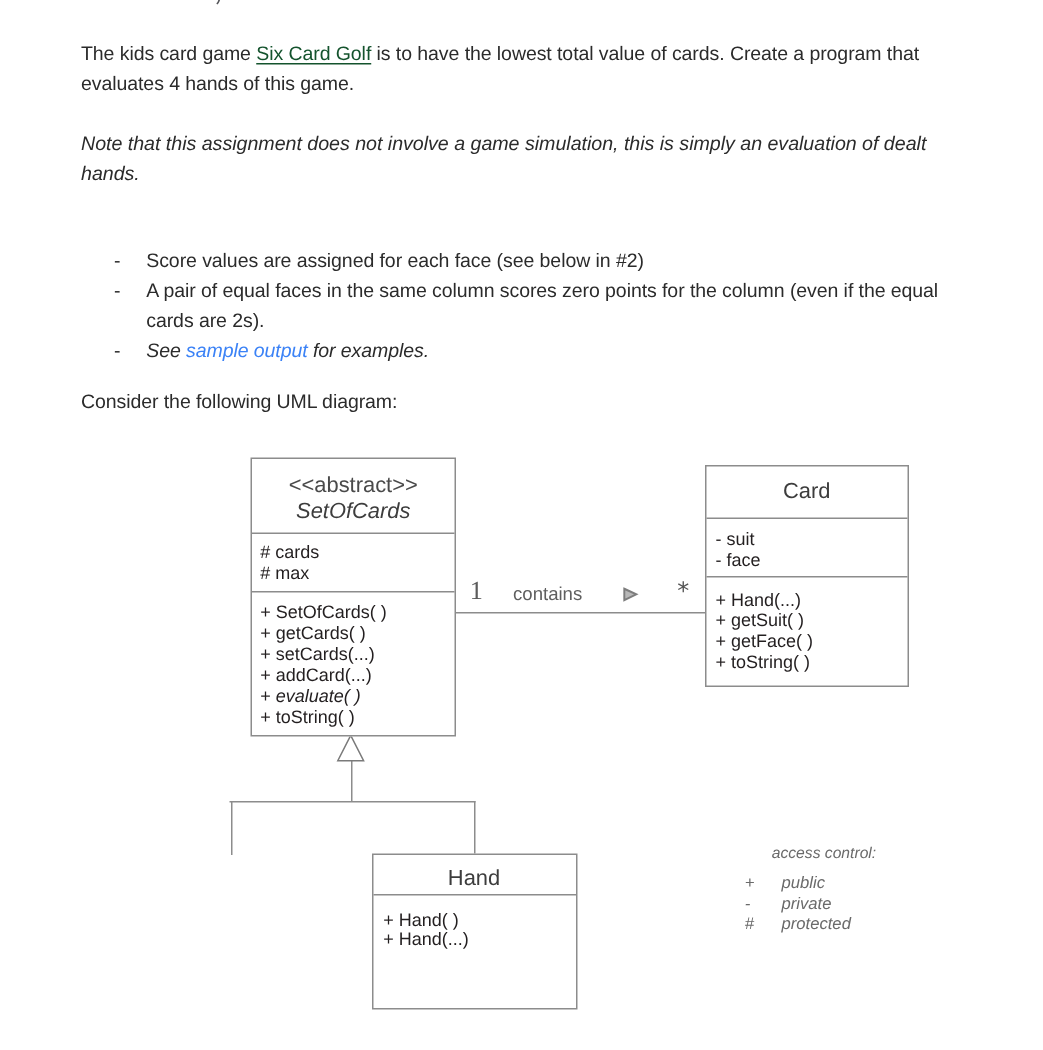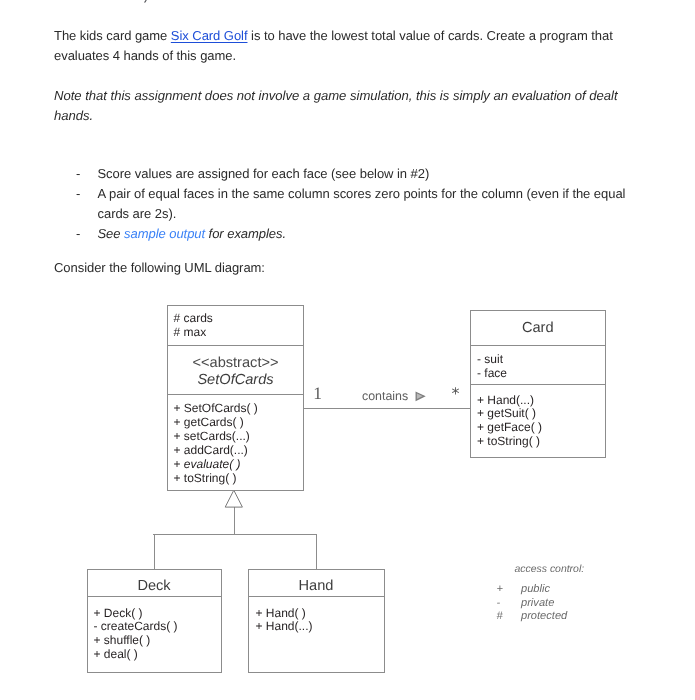--- a/index.html
+++ b/index.html
@@ -6,21 +6,21 @@
   html,body{margin:0;padding:0;}
   body{width:695px;height:700px;background:#ffffff;position:relative;overflow:hidden;
        font-family:"Liberation Sans",sans-serif;color:#231f20;
        -webkit-font-smoothing:antialiased;text-rendering:geometricPrecision;}
   .page{position:absolute;left:0;top:0;width:695px;height:700px;}
 
   
   .para{position:absolute;margin:0;font-size:13px;line-height:20px;color:#2b2b2b;
         letter-spacing:-0.05px;}
   .para.italic{font-style:italic;font-size:13.1px;letter-spacing:-0.02px;}
-  .link{color:#1d4ed8;text-decoration:underline;text-underline-offset:1.5px;}
+  .link{color:#14532d;text-decoration:underline;text-underline-offset:1.5px;}
   .linkplain{color:#3b82f6;}
 
   .bullet{position:absolute;font-size:13px;line-height:20px;color:#2b2b2b;letter-spacing:-0.05px;}
   .bullet .mk{position:absolute;left:0;top:0;width:20px;}
   .bullet .bt{display:block;margin-left:21.5px;}
 
   
   .uml{position:absolute;left:0;top:0;width:695px;height:700px;}
   .cls{position:absolute;border:1px solid #8c8c8c;background:#fff;box-sizing:border-box;}
   .cls .sec{box-sizing:border-box;}
@@ -89,27 +89,27 @@
     <div class="ln vl" style="left:233.5px;top:507px;height:27px;"></div>
     <div class="ln hl" style="left:153px;top:533.5px;width:164px;"></div>
     <div class="ln vl" style="left:153.5px;top:533.5px;height:36px;"></div>
     <div class="ln vl" style="left:316px;top:533.5px;height:36px;"></div>
 
     <svg class="tri" width="24" height="22" viewBox="0 0 24 22" style="position:absolute;left:224px;top:489px;">
       <path d="M9.8 1.2 L18.4 18.1 L1.2 18.1 Z" fill="#ffffff" stroke="#7a7a7a" stroke-width="1"></path>
     </svg>
 
     <div class="cls" style="left:167px;top:305px;width:137px;height:186px;">
+      <div class="sec hd" style="height:49px;padding-top:9.5px;">
+        <div class="stereo">&lt;&lt;abstract&gt;&gt;</div>
+        <div class="cname abs">SetOfCards</div>
+      </div>
       <div class="sec" style="height:38.5px;padding:6px 0 0 5.5px;">
         <div class="row"># cards</div>
         <div class="row"># max</div>
-      </div>
-      <div class="sec hd" style="height:49px;padding-top:9.5px;">
-        <div class="stereo">&lt;&lt;abstract&gt;&gt;</div>
-        <div class="cname abs">SetOfCards</div>
       </div>
       <div class="sec" style="padding:7.5px 0 0 5.5px;">
         <div class="row">+ SetOfCards( )</div>
         <div class="row">+ getCards( )</div>
         <div class="row">+ setCards(...)</div>
         <div class="row">+ addCard(...)</div>
         <div class="row"><span>+ </span><span class="itl">evaluate( )</span></div>
         <div class="row">+ toString( )</div>
       </div>
     </div>
@@ -123,44 +123,33 @@
         <div class="row">- face</div>
       </div>
       <div class="sec" style="padding:9px 0 0 6px;">
         <div class="row">+ Hand(...)</div>
         <div class="row">+ getSuit( )</div>
         <div class="row">+ getFace( )</div>
         <div class="row">+ toString( )</div>
       </div>
     </div>
 
-    <div class="cls" style="left:86.5px;top:568.5px;width:135px;height:104.5px;">
-      <div class="sec hd" style="height:26.5px;padding-top:7.5px;">
-        <div class="cname">Deck</div>
-      </div>
-      <div class="sec" style="padding:9.5px 0 0 6px;">
-        <div class="row">+ Deck( )</div>
-        <div class="row">- createCards( )</div>
-        <div class="row">+ shuffle( )</div>
-        <div class="row">+ deal( )</div>
-      </div>
-    </div>
 
     <div class="cls" style="left:247.5px;top:568.5px;width:137px;height:104.5px;">
       <div class="sec hd" style="height:26.5px;padding-top:7.5px;">
         <div class="cname">Hand</div>
       </div>
       <div class="sec" style="padding:9.5px 0 0 7px;">
         <div class="row">+ Hand( )</div>
         <div class="row">+ Hand(...)</div>
       </div>
     </div>
 
     <div class="mult" style="left:313.2px;top:385px;">1</div>
-    <div class="assoc" style="left:362px;top:389px;">contains</div>
+    <div class="assoc" style="left:342px;top:389px;">contains</div>
     <svg width="12" height="12" viewBox="0 0 12 12" style="position:absolute;left:414px;top:390px;">
       <path d="M2.2 2.5 L10.2 6.2 L2.2 10.1 Z" fill="#b8b8b8" stroke="#7d7d7d" stroke-width="1.3"></path>
     </svg>
     <div class="mult star" style="left:451.5px;top:386.2px;">*</div>
 
     <div class="legend" style="left:496.5px;top:563px;width:130px;">
       <div class="lt">access control:</div>
       <div style="height:7px"></div>
       <div class="lrow">
         <span class="lsym">+</span>

